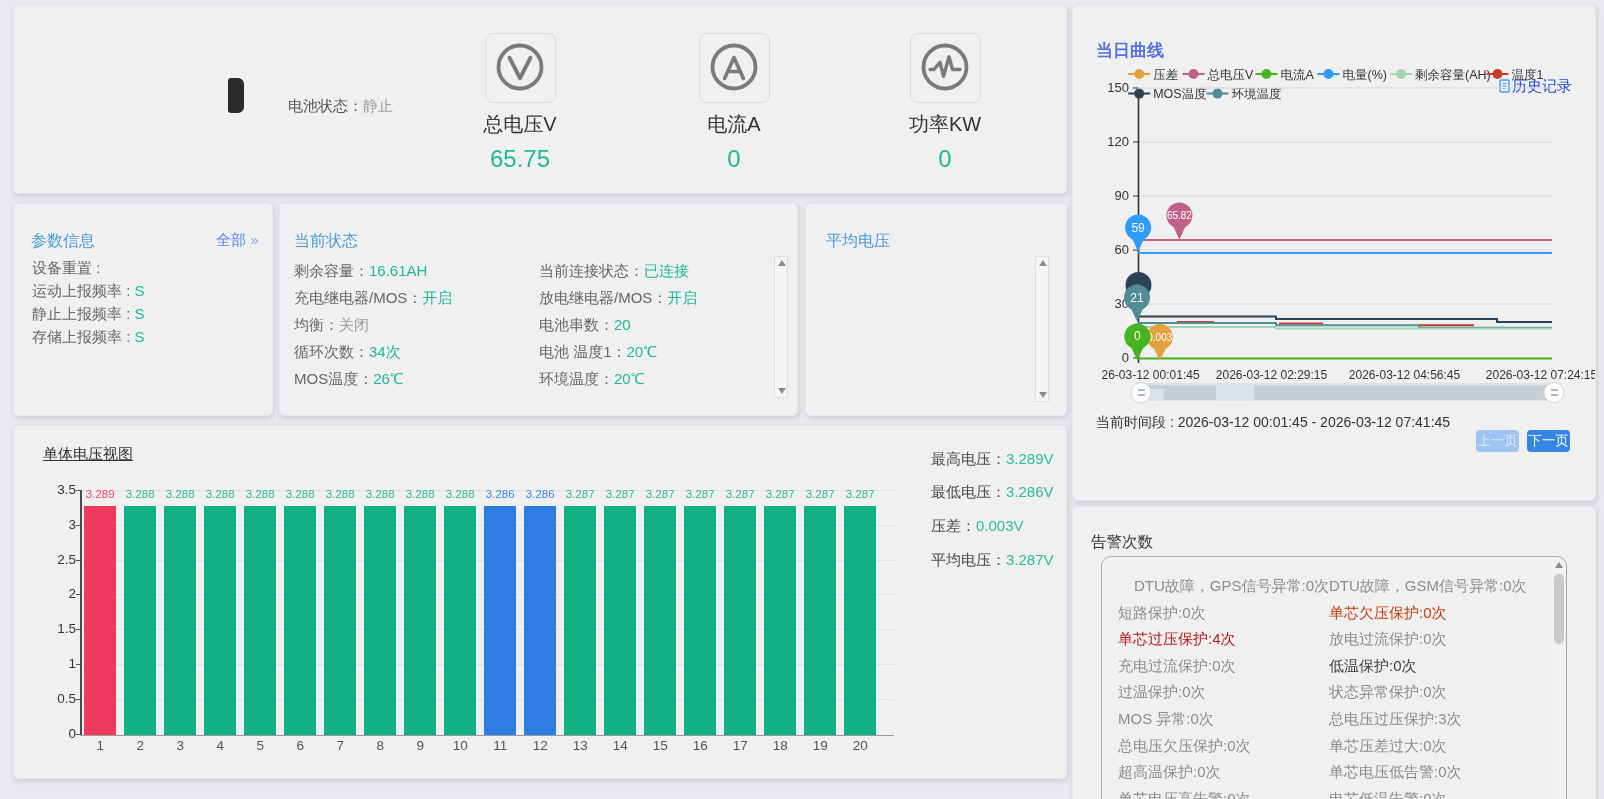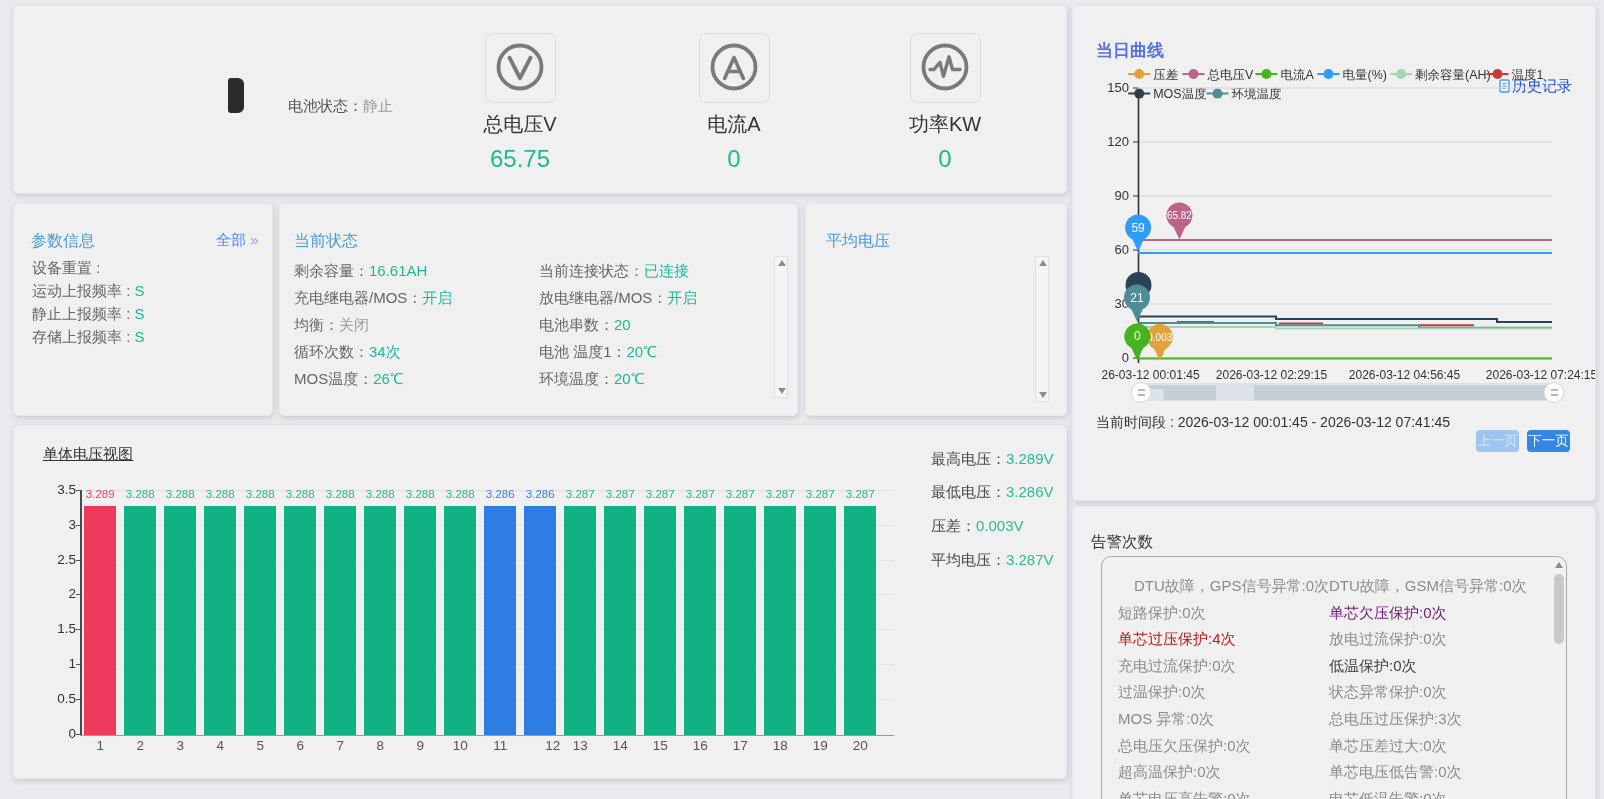--- a/index.html
+++ b/index.html
@@ -123,21 +123,21 @@
     <div class="abs" style="left:386.2px;top:62px;width:40px;text-align:center;font-size:11.5px;color:#2db893;">3.288</div>
     <div class="abs" style="left:386.2px;top:312px;width:40px;text-align:center;font-size:13.5px;color:#555;">9</div>
     <div class="abs" style="left:430.4px;top:79.7px;width:31.6px;height:228.9px;background:#10b183;"></div>
     <div class="abs" style="left:426.2px;top:62px;width:40px;text-align:center;font-size:11.5px;color:#2db893;">3.288</div>
     <div class="abs" style="left:426.2px;top:312px;width:40px;text-align:center;font-size:13.5px;color:#555;">10</div>
     <div class="abs" style="left:470.4px;top:79.7px;width:31.6px;height:228.9px;background:#2d7de3;"></div>
     <div class="abs" style="left:466.2px;top:62px;width:40px;text-align:center;font-size:11.5px;color:#3b82e8;">3.286</div>
     <div class="abs" style="left:466.2px;top:312px;width:40px;text-align:center;font-size:13.5px;color:#555;">11</div>
     <div class="abs" style="left:510.4px;top:79.7px;width:31.6px;height:228.9px;background:#2d7de3;"></div>
     <div class="abs" style="left:506.2px;top:62px;width:40px;text-align:center;font-size:11.5px;color:#3b82e8;">3.286</div>
-    <div class="abs" style="left:506.2px;top:312px;width:40px;text-align:right;font-size:13.5px;color:#555;">12</div>
+    <div class="abs" style="left:506.2px;top:312px;width:40px;text-align:center;font-size:13.5px;color:#555;">12</div>
     <div class="abs" style="left:550.4px;top:79.7px;width:31.6px;height:228.9px;background:#10b183;"></div>
     <div class="abs" style="left:546.2px;top:62px;width:40px;text-align:center;font-size:11.5px;color:#2db893;">3.287</div>
     <div class="abs" style="left:546.2px;top:312px;width:40px;text-align:center;font-size:13.5px;color:#555;">13</div>
     <div class="abs" style="left:590.4px;top:79.7px;width:31.6px;height:228.9px;background:#10b183;"></div>
     <div class="abs" style="left:586.2px;top:62px;width:40px;text-align:center;font-size:11.5px;color:#2db893;">3.287</div>
     <div class="abs" style="left:586.2px;top:312px;width:40px;text-align:center;font-size:13.5px;color:#555;">14</div>
     <div class="abs" style="left:630.4px;top:79.7px;width:31.6px;height:228.9px;background:#10b183;"></div>
     <div class="abs" style="left:626.2px;top:62px;width:40px;text-align:center;font-size:11.5px;color:#2db893;">3.287</div>
     <div class="abs" style="left:626.2px;top:312px;width:40px;text-align:center;font-size:13.5px;color:#555;">15</div>
     <div class="abs" style="left:670.4px;top:79.7px;width:31.6px;height:228.9px;background:#10b183;"></div>
@@ -250,21 +250,21 @@
     <div class="abs" style="left:23px;top:408px;font-size:14px;color:#333;">当前时间段 : 2026-03-12 00:01:45 - 2026-03-12 07:41:45</div>
     <div class="abs" style="left:403px;top:424px;width:43px;height:22px;background:#9ec5ef;color:#d9e7f9;font-size:13.5px;text-align:center;line-height:22px;border-radius:4px;">上一页</div>
     <div class="abs" style="left:454px;top:424px;width:43px;height:22px;background:#3585e5;color:#fff;font-size:13.5px;text-align:center;line-height:22px;border-radius:4px;">下一页</div>
   </div>
 <div class="panel" style="left:1072px;top:506px;width:524px;height:420px;">
     <div class="abs" style="left:18px;top:25px;font-size:15.5px;color:#333;">告警次数</div>
     <div class="abs" style="left:28px;top:49px;width:466px;height:340px;border:1px solid #a9a9ad;border-radius:10px;">
       <div class="abs" style="left:32px;top:20.0px;font-size:15px;color:#8c8c8c;">DTU故障，GPS信号异常:0次</div>
       <div class="abs" style="left:227px;top:20.0px;font-size:15px;color:#8c8c8c;">DTU故障，GSM信号异常:0次</div>
       <div class="abs" style="left:16px;top:46.6px;font-size:15px;color:#8c8c8c;">短路保护:0次</div>
-      <div class="abs" style="left:227px;top:46.6px;font-size:15px;color:#701a75;">单芯欠压保护:0次</div>
+      <div class="abs" style="left:227px;top:46.6px;font-size:15px;color:#c2410c;">单芯欠压保护:0次</div>
       <div class="abs" style="left:16px;top:73.2px;font-size:15px;color:#b91c1c;">单芯过压保护:4次</div>
       <div class="abs" style="left:227px;top:73.2px;font-size:15px;color:#8c8c8c;">放电过流保护:0次</div>
       <div class="abs" style="left:16px;top:99.8px;font-size:15px;color:#8c8c8c;">充电过流保护:0次</div>
       <div class="abs" style="left:227px;top:99.8px;font-size:15px;color:#404040;">低温保护:0次</div>
       <div class="abs" style="left:16px;top:126.4px;font-size:15px;color:#8c8c8c;">过温保护:0次</div>
       <div class="abs" style="left:227px;top:126.4px;font-size:15px;color:#8c8c8c;">状态异常保护:0次</div>
       <div class="abs" style="left:16px;top:153.0px;font-size:15px;color:#8c8c8c;">MOS 异常:0次</div>
       <div class="abs" style="left:227px;top:153.0px;font-size:15px;color:#8c8c8c;">总电压过压保护:3次</div>
       <div class="abs" style="left:16px;top:179.6px;font-size:15px;color:#8c8c8c;">总电压欠压保护:0次</div>
       <div class="abs" style="left:227px;top:179.6px;font-size:15px;color:#8c8c8c;">单芯压差过大:0次</div>

